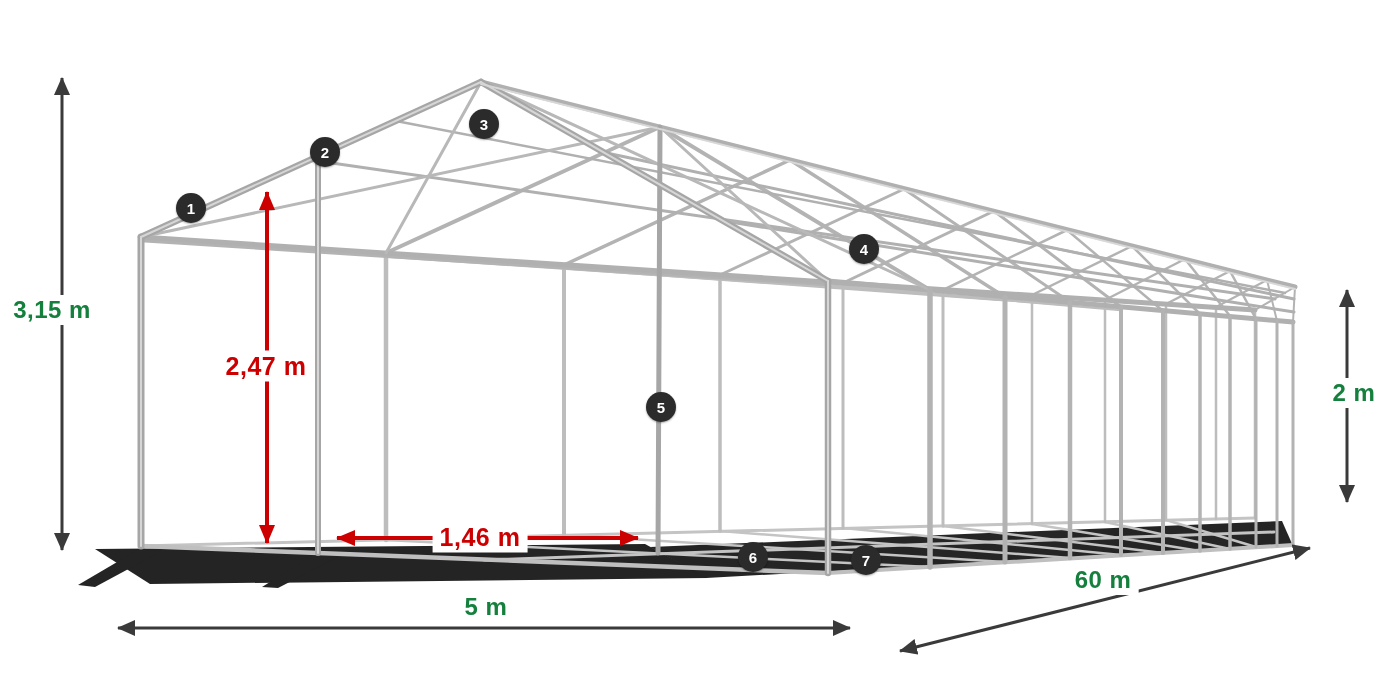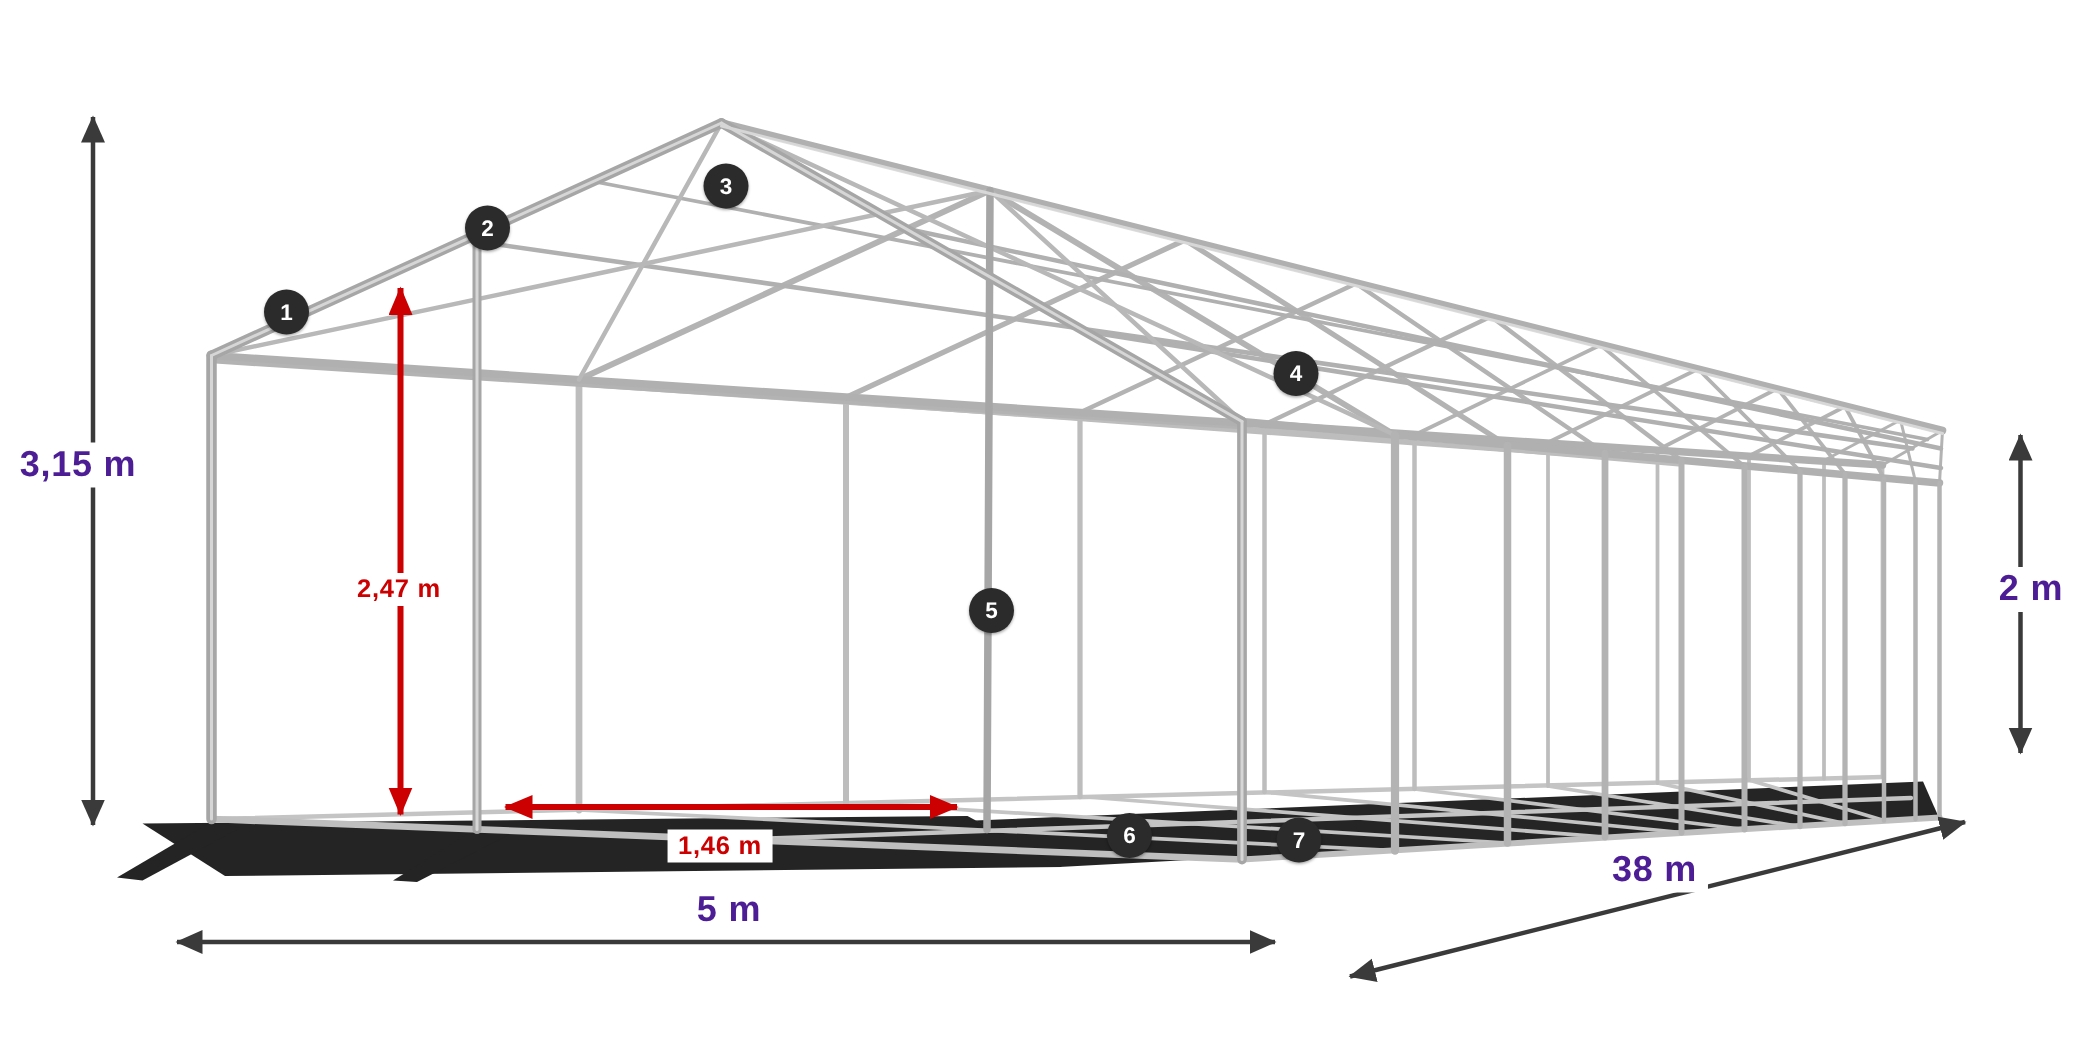--- a/index.html
+++ b/index.html
@@ -3,24 +3,24 @@
 <meta charset="utf-8">
 <style>
   html,body{margin:0;padding:0;background:#ffffff;}
   .stage{
     position:relative;width:1400px;height:700px;background:#ffffff;overflow:hidden;
     font-family:"Liberation Sans", sans-serif;
   }
   .stage svg{position:absolute;left:0;top:0;}
   .dim-label{
     position:absolute;transform:translate(-50%,-50%);
-    font-weight:bold;font-size:24px;color:#4c1d95;background:#ffffff;
+    font-weight:bold;font-size:24px;color:#15803d;background:#ffffff;
     padding:1px 7px;white-space:nowrap;z-index:30;letter-spacing:0.5px;
   }
-  .dim-label.red{color:#cc0000;font-size:17px;margin-top:27px;}
+  .dim-label.red{color:#cc0000;font-size:25px;}
   .badge{
     position:absolute;width:30px;height:30px;border-radius:50%;
     background:#2b2b2b;color:#ffffff;display:flex;align-items:center;justify-content:center;
     font-size:15px;font-weight:bold;transform:translate(-50%,-50%);z-index:25;
     box-shadow:0 1px 2px rgba(0,0,0,0.35);
   }
 </style>
 </head>
 <body>
 
@@ -164,21 +164,21 @@
       <line x1="267" y1="192" x2="267" y2="543" marker-start="url(#ar)" marker-end="url(#ar)"></line>
       <line x1="337" y1="538" x2="638" y2="538" marker-start="url(#ar)" marker-end="url(#ar)"></line>
     </g>
   </svg>
 
   <div class="dim-label" style="left:52px;top:310px;">3,15 m</div>
   <div class="dim-label red" style="left:266px;top:366px;">2,47 m</div>
   <div class="dim-label red" style="left:480px;top:537px;">1,46 m</div>
   <div class="dim-label" style="left:1354px;top:393px;">2 m</div>
   <div class="dim-label" style="left:486px;top:607px;">5 m</div>
-  <div class="dim-label" style="left:1103px;top:580px;">38 m</div>
+  <div class="dim-label" style="left:1103px;top:580px;">60 m</div>
 
   <div class="badge" style="left:191px;top:208px;">1</div>
   <div class="badge" style="left:325px;top:152px;">2</div>
   <div class="badge" style="left:484px;top:124px;">3</div>
   <div class="badge" style="left:864px;top:249px;">4</div>
   <div class="badge" style="left:661px;top:407px;">5</div>
   <div class="badge" style="left:753px;top:557px;">6</div>
   <div class="badge" style="left:866px;top:560px;">7</div>
 
 </div>

